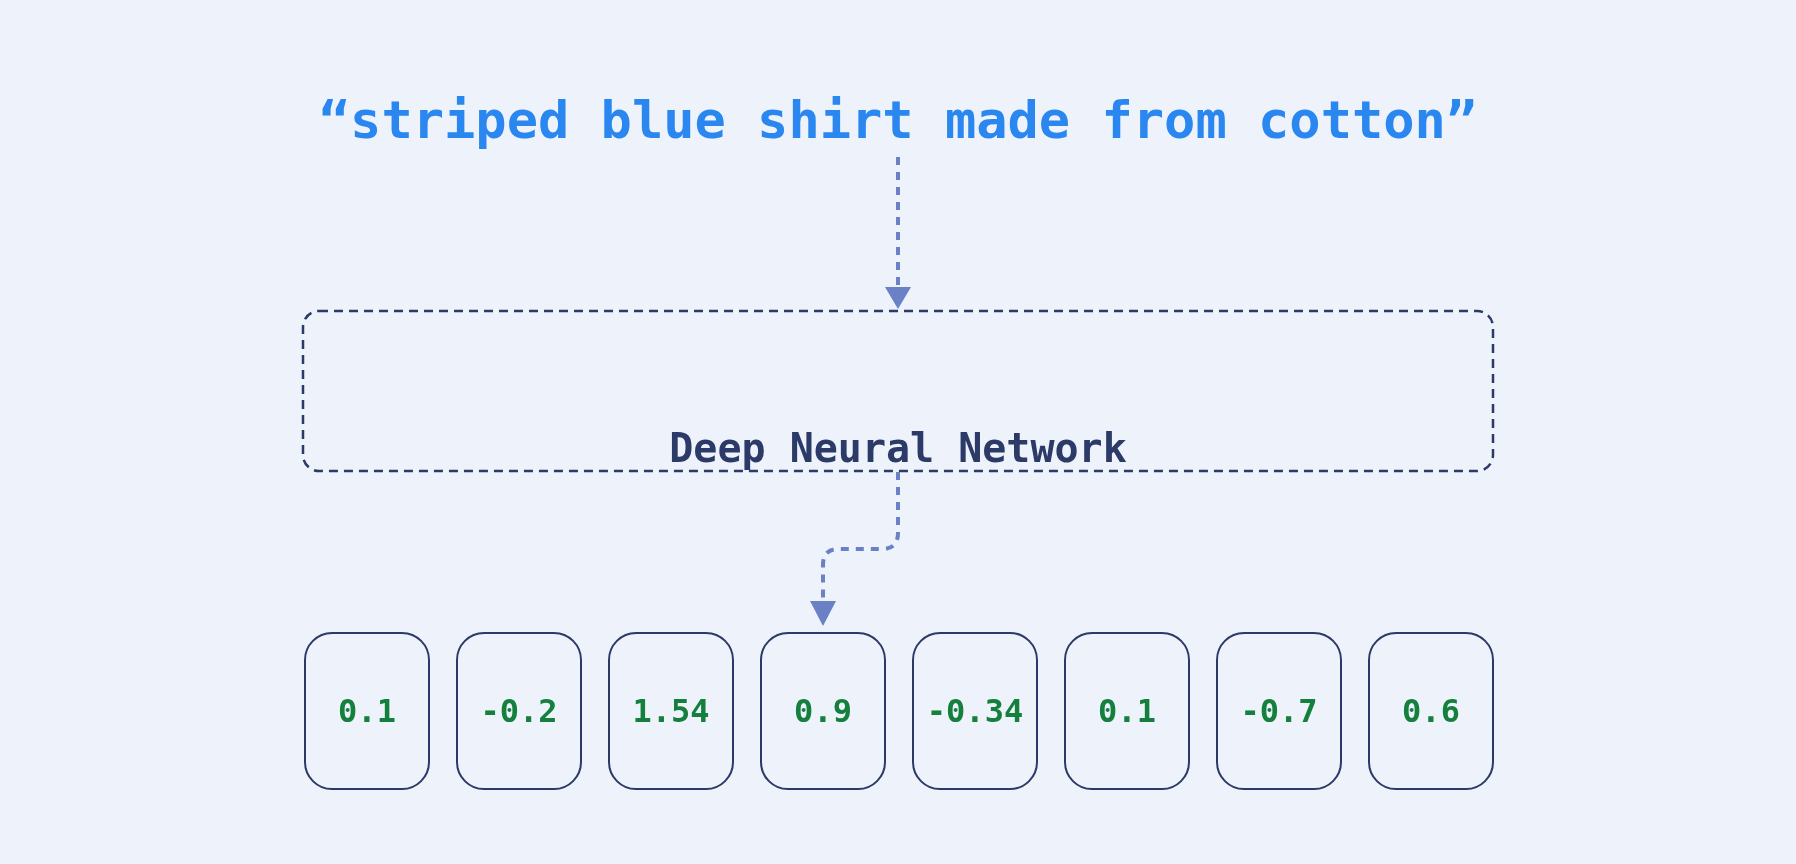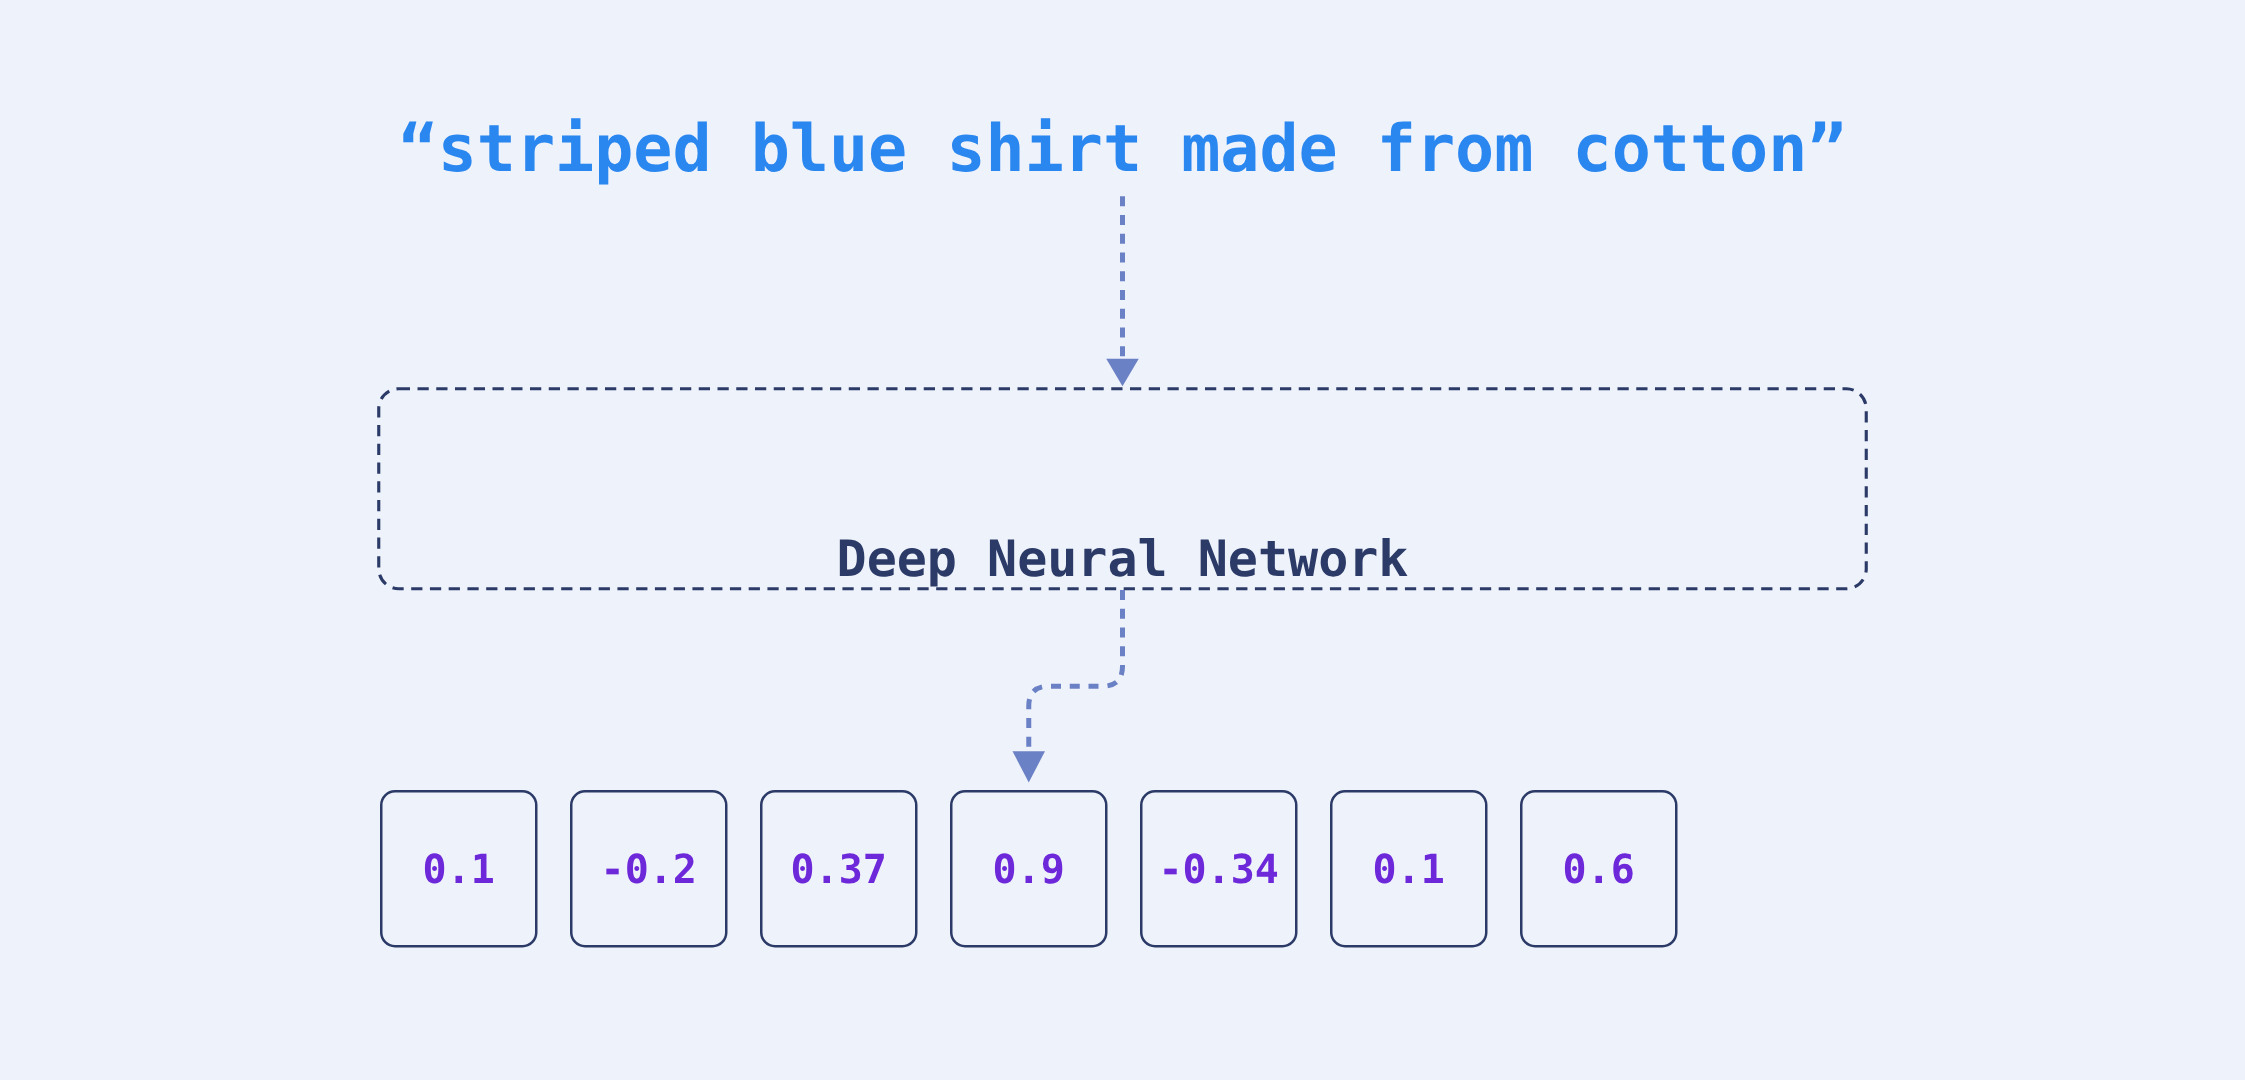--- a/index.html
+++ b/index.html
@@ -46,30 +46,30 @@
   }
   .embed-row {
     position: absolute;
     left: 304px;
     top: 632px;
     display: flex;
     gap: 26px;
   }
   .embed-box {
     width: 126px;
-    height: 126px;
+    height: 158px;
     box-sizing: border-box;
     border: 2.5px solid #2b3a67;
-    border-radius: 12px;
+    border-radius: 28px;
     display: flex;
     align-items: center;
     justify-content: center;
     font-size: 32px;
     font-weight: 600;
-    color: #6d28d9;
+    color: #15803d;
   }
 </style>
 </head>
 <body>
 
 <div class="canvas">
 
   <div class="input-text">“striped blue shirt made from cotton”</div>
 
   <svg class="svg-layer" width="1796" height="864" viewBox="0 0 1796 864">
@@ -92,29 +92,32 @@
   </div>
 
   <div class="embed-row">
     <div class="embed-box">
       <span>0.1</span>
     </div>
     <div class="embed-box">
       <span>-0.2</span>
     </div>
     <div class="embed-box">
-      <span>0.37</span>
+      <span>1.54</span>
     </div>
     <div class="embed-box">
       <span>0.9</span>
     </div>
     <div class="embed-box">
       <span>-0.34</span>
     </div>
     <div class="embed-box">
       <span>0.1</span>
     </div>
     <div class="embed-box">
+      <span>-0.7</span>
+    </div>
+    <div class="embed-box">
       <span>0.6</span>
     </div>
   </div>
 
 </div>
 
 </body></html>

